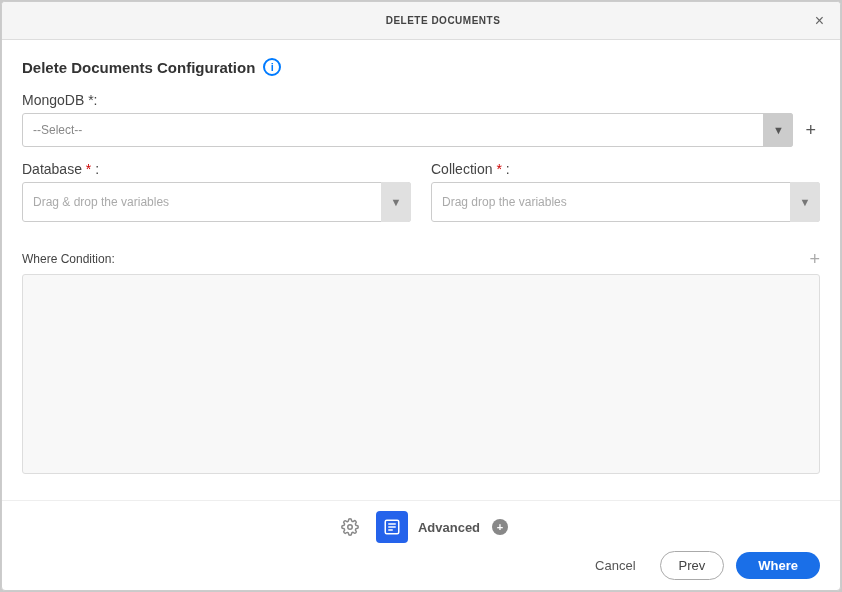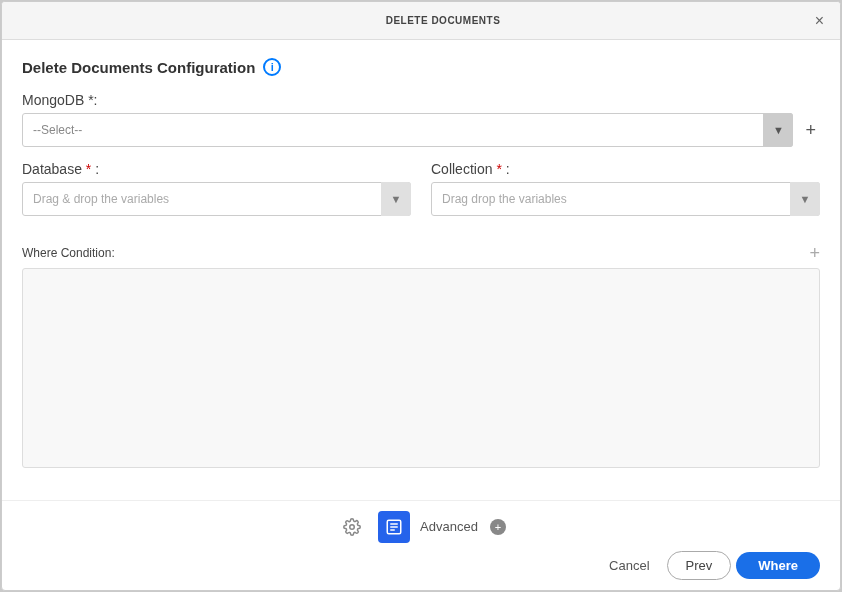--- a/index.html
+++ b/index.html
@@ -165,21 +165,21 @@
       margin-bottom: 4px;
     }
 
     .drag-input-wrapper {
       position: relative;
       display: flex;
       align-items: center;
     }
     .drag-input {
       width: 100%;
-      height: 34px;
+      height: 40px;
       border: 1px solid #ccc;
       border-radius: 3px;
       padding: 0 30px 0 10px;
       font-size: 12px;
       color: #aaa;
       background: #fff;
     }
     .drag-input::placeholder { color: #aaa; }
     .drag-arrow {
       position: absolute;
@@ -259,41 +259,42 @@
     }
     .tool-icon.active {
       background: #2563eb;
       border-radius: 4px;
       color: #fff;
     }
     .advanced-label {
       font-size: 13px;
       color: #555;
       display: flex;
-      align-items: flex-start;
+      align-items: center;
       gap: 12px;
       cursor: pointer;
+      font-weight: bold;
     }
     .advanced-plus {
       width: 16px;
       height: 16px;
       border-radius: 50%;
       background: #888;
       color: #fff;
       font-size: 11px;
       display: flex;
       align-items: center;
       justify-content: center;
     }
 
     .footer-actions {
       display: flex;
       align-items: center;
       justify-content: flex-end;
-      gap: 5px;
+      gap: 12px;
     }
     .btn-cancel {
       background: none;
       border: none;
       font-size: 13px;
       color: #555;
       cursor: pointer;
       padding: 6px 12px;
     }
     .btn-prev {

